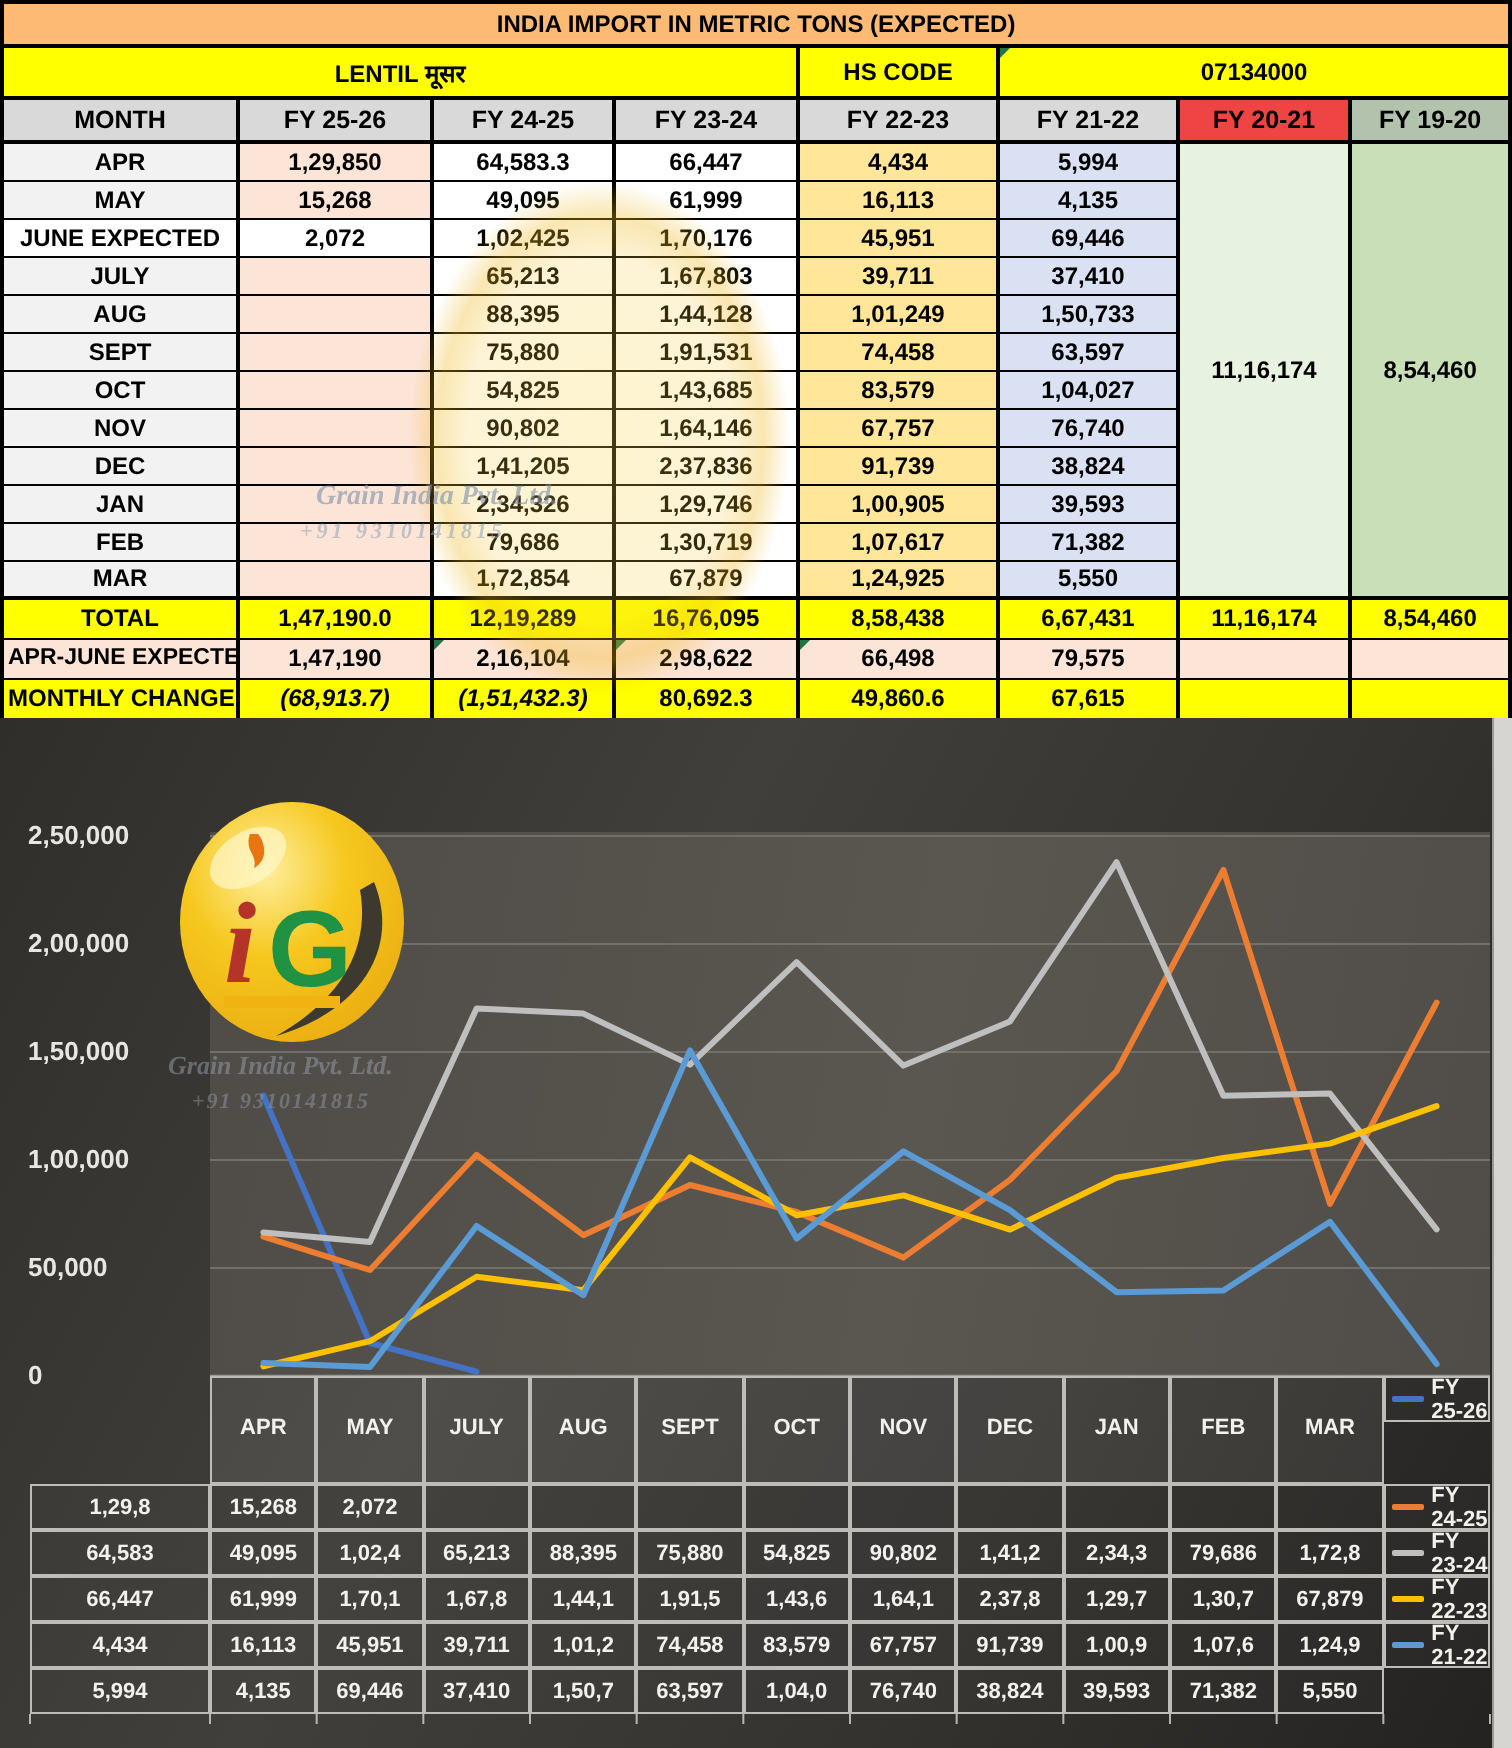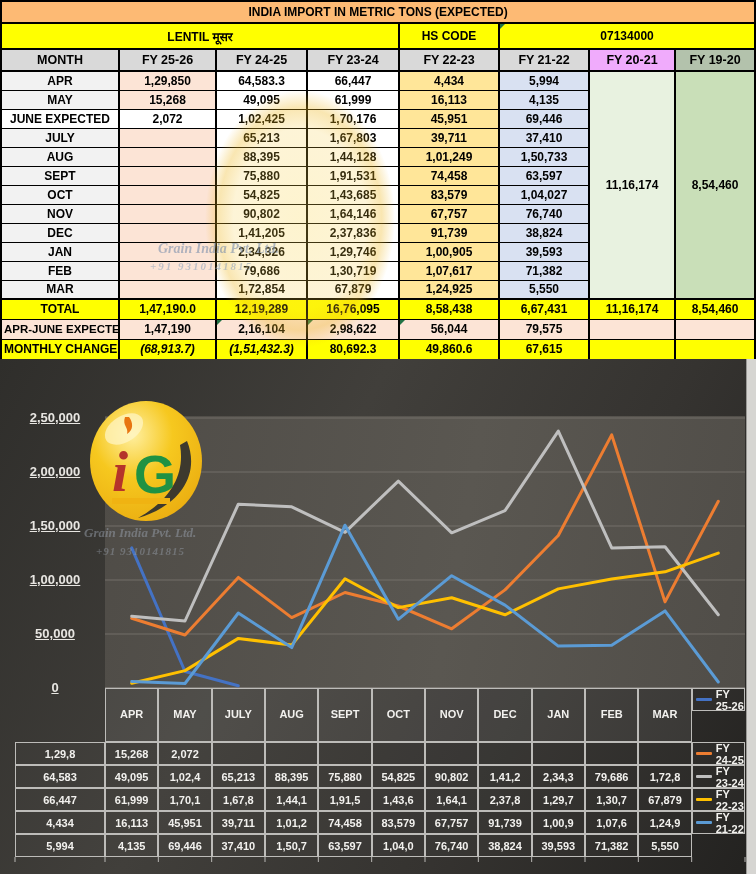--- a/index.html
+++ b/index.html
@@ -9,21 +9,21 @@
   
   table.top{border-collapse:collapse;table-layout:fixed;width:756px;background:#fff;}
   table.top td,table.top th{border:1px solid #000;border-left-width:2px;border-right-width:2px;
      text-align:center;vertical-align:middle;padding:0 2px;overflow:hidden;white-space:nowrap;
      font-weight:bold;color:#000;font-size:12px;position:relative;}
   tr.r-title{height:22px;}  tr.r-sub{height:26px;}  tr.r-head{height:22px;}
   tr.r-m{height:19px;}  tr.r-total{height:20px;}  tr.r-aj{height:20px;}  tr.r-mc{height:21px;}
   .t-title{background:#fdba74;font-size:13.5px;border-width:2px !important;}
   .sub{background:#FFFF00;font-size:12.5px;border-width:2px !important;}
   tr.r-head th{border-bottom-width:2px;font-size:12.5px;}
-  .h-g{background:#D9D9D9;} .h-d{background:#f0abfc;} .h-gn{background:#B3C2AC;}
+  .h-g{background:#D9D9D9;} .h-d{background:#ef4444;} .h-gn{background:#B3C2AC;}
   .mo{background:#F2F2F2;}
   .c1{background:#FCE4D6;} .c2{background:#FFFFFF;} .c3{background:#FFFFFF;}
   .c4{background:#FFE699;} .c5{background:#D9E1F2;}
   .c6{background:#E8F2E0;} .c7{background:#C9DFB8;}
   tr.june .mo,tr.june .c1,tr.june .c2,tr.june .c3{background:#FFFFFF;}
   tr.r-total td{background:#FFFF00;border-top-width:2px;}
   tr.r-aj td{background:#FCE4D6;}
   tr.r-aj .mo{font-size:11.5px;}
   tr.r-mc td{background:#FFFF00;border-bottom-width:2px;}
   .neg{color:#FF0000;font-style:italic;} .pos{color:#92D050;}
@@ -41,22 +41,22 @@
   .wm-t2{left:150px;top:260px;font-size:11px;color:#8fa3bd;opacity:.55;letter-spacing:2px;}
 
   
   .chart{position:absolute;left:0;top:359px;width:756px;height:515px;
      background:linear-gradient(118deg,#2f2e2b 0%,#413f3b 38%,#353330 68%,#232220 100%);}
   .plotbg{position:absolute;left:105px;top:57px;width:640px;height:272px;
      background:linear-gradient(100deg,#4f4c47 0%,#5a5751 55%,#504d48 100%);}
   .c-title{position:absolute;left:0;top:6px;width:100%;text-align:center;color:#fff;
      font-size:25px;font-weight:bold;letter-spacing:.5px;
      text-shadow:0 2px 3px rgba(0,0,0,.65);}
-  .ylab{position:absolute;left:14px;width:82px;text-align:center;font-size:13px;font-weight:600;
-     color:#e8e6e2;line-height:16px;text-decoration:underline;}
+  .ylab{position:absolute;left:14px;width:82px;text-align:left;font-size:13px;font-weight:600;
+     color:#e8e6e2;line-height:16px;}
   svg.plot{position:absolute;left:0;top:0;}
   .cwm1{left:84px;top:166px;font-size:13px;color:#98a0ac;opacity:.5;}
   .cwm2{left:96px;top:186px;font-size:11px;color:#98a0ac;opacity:.45;letter-spacing:1px;}
   .logo{position:absolute;left:88px;top:40px;}
 
   
   .dtable{position:absolute;left:15px;top:329px;width:730px;display:grid;
      grid-template-columns:90px repeat(12,1fr);}
   .dtable>div{box-sizing:border-box;display:flex;align-items:center;justify-content:center;
      color:#f2f1ee;font-size:11px;font-weight:bold;border:1px solid #bdbcb9;overflow:hidden;}
@@ -212,21 +212,21 @@
       <td>8,58,438</td>
       <td>6,67,431</td>
       <td>11,16,174</td>
       <td>8,54,460</td>
     </tr>
     <tr class="r-aj">
       <td class="mo">APR-JUNE EXPECTED</td>
       <td>1,47,190</td>
       <td class="gc">2,16,104</td>
       <td class="gc">2,98,622</td>
-      <td class="gc">56,044</td>
+      <td class="gc">66,498</td>
       <td>79,575</td>
       <td></td>
       <td></td>
     </tr>
     <tr class="r-mc">
       <td>MONTHLY CHANGE</td>
       <td class="neg">(68,913.7)</td>
       <td class="neg">(1,51,432.3)</td>
       <td class="pos">80,692.3</td>
       <td class="pos">49,860.6</td>

